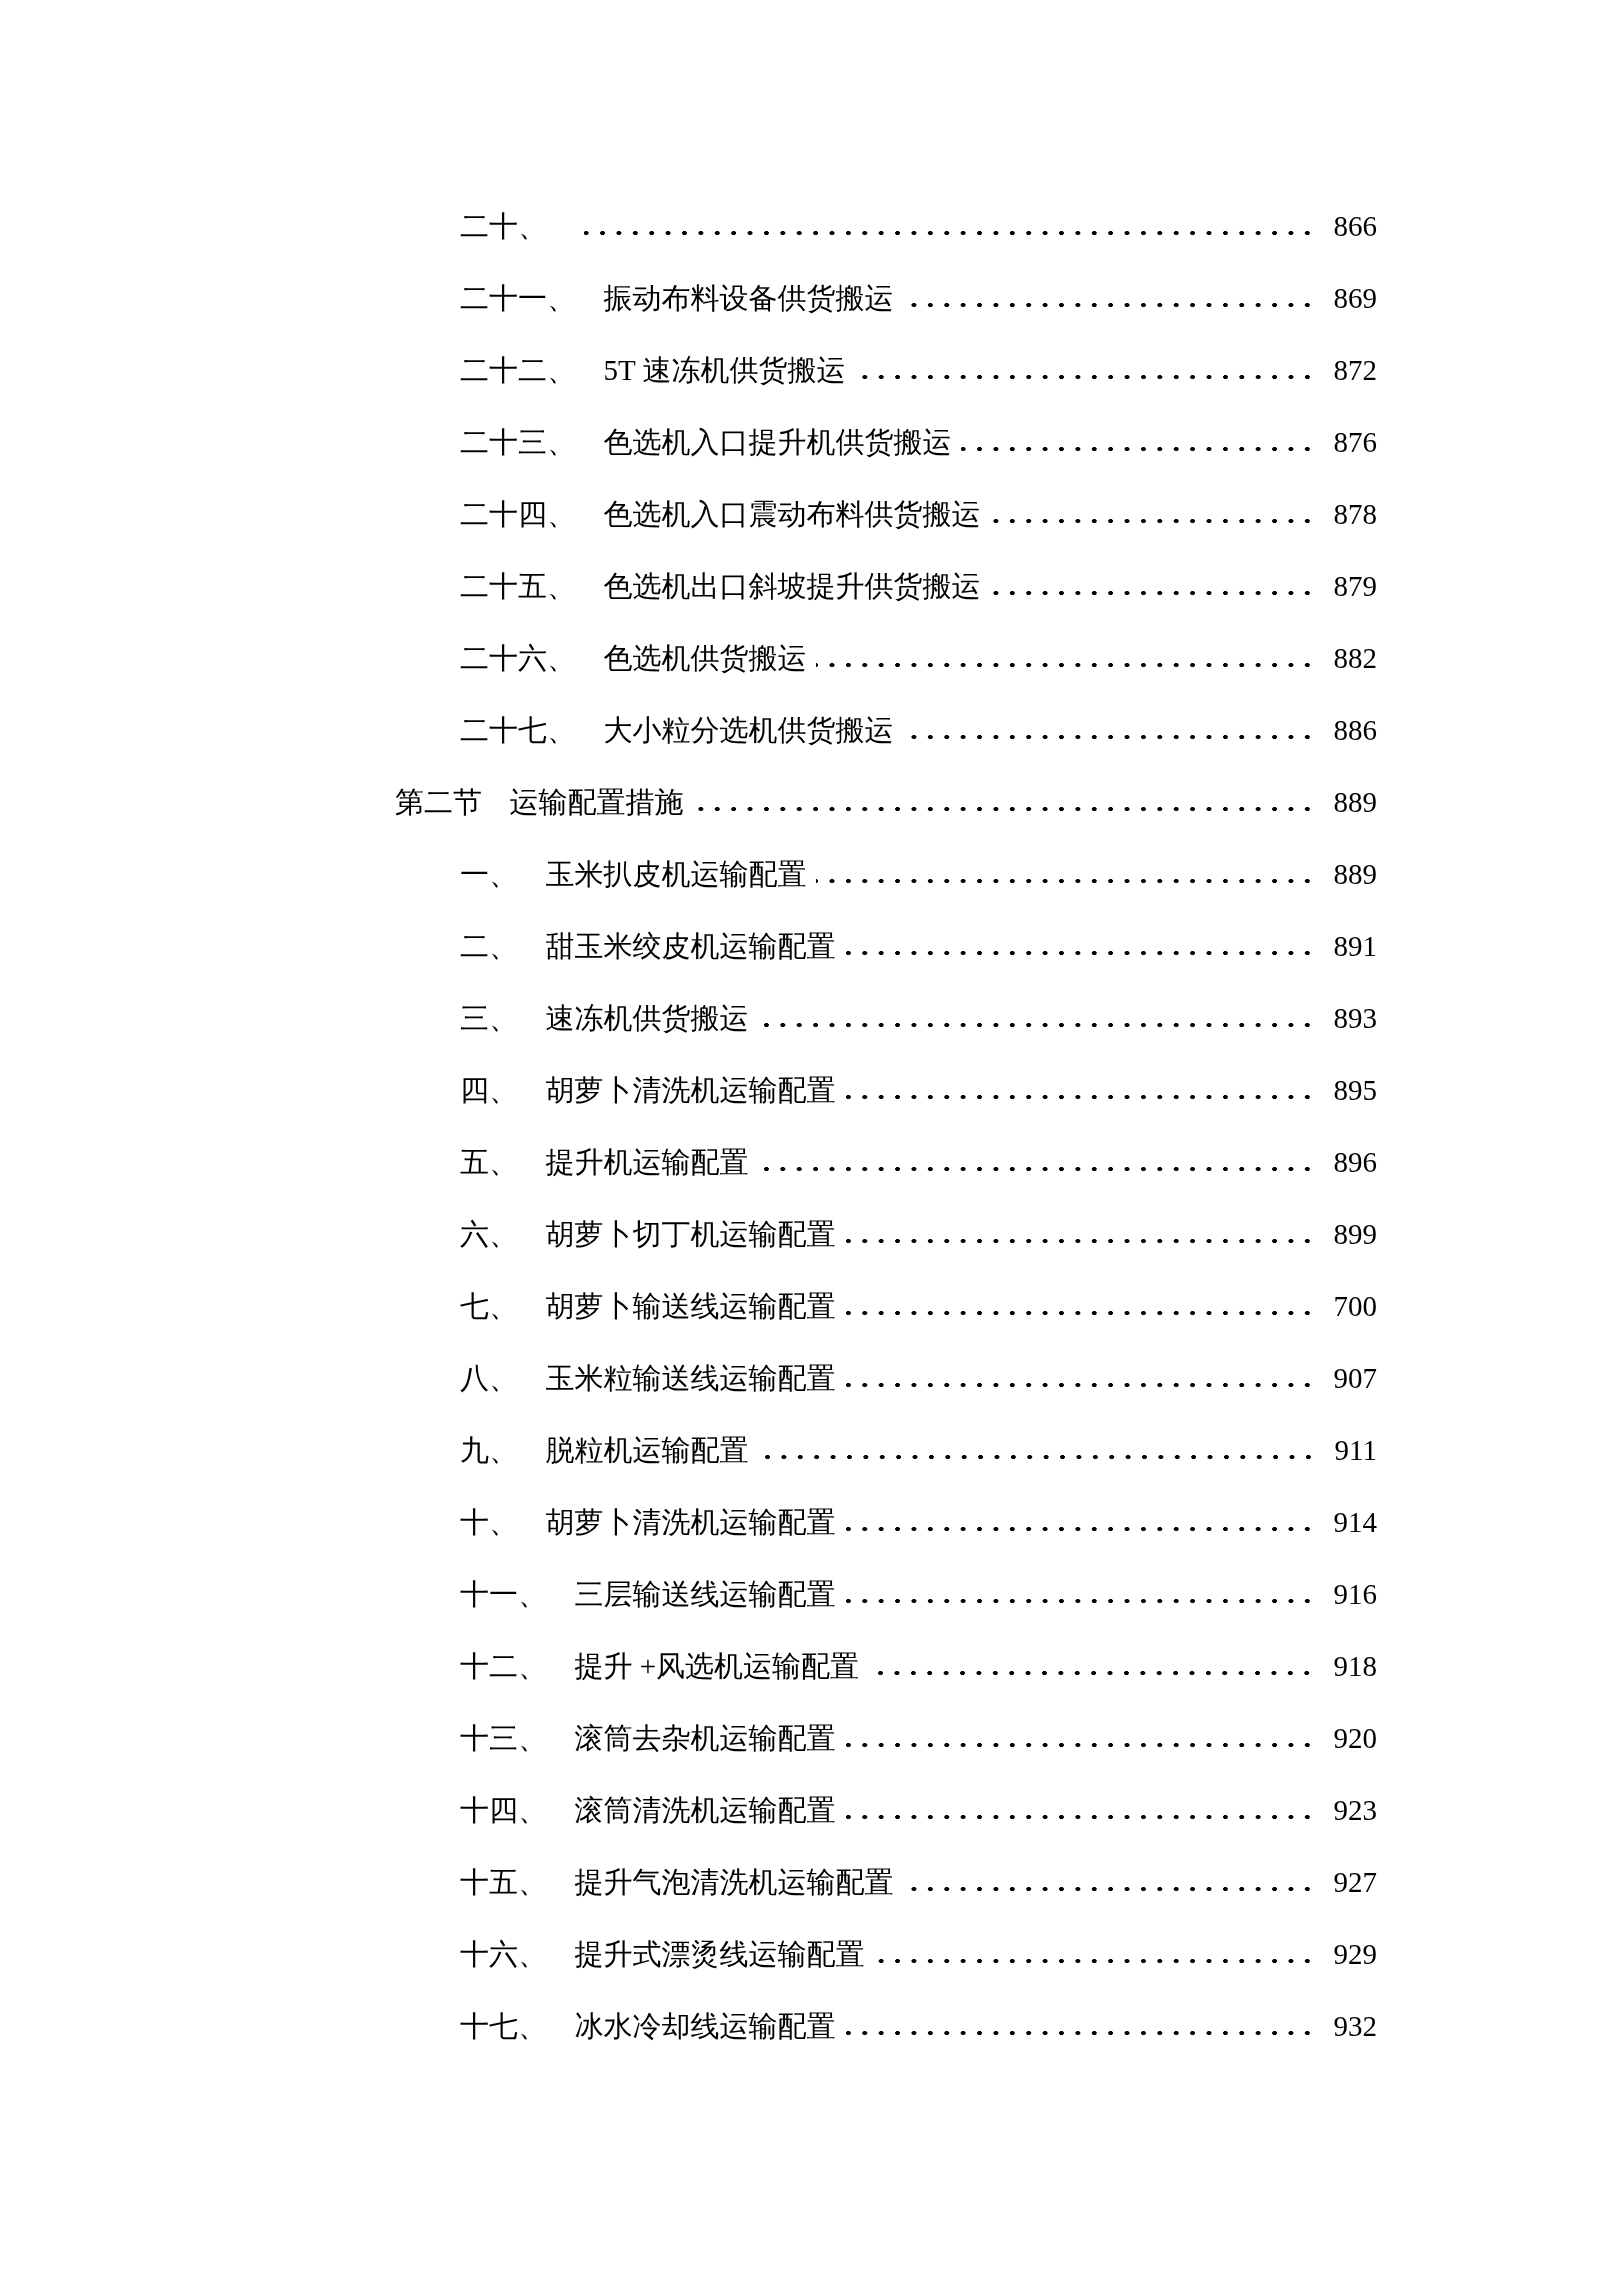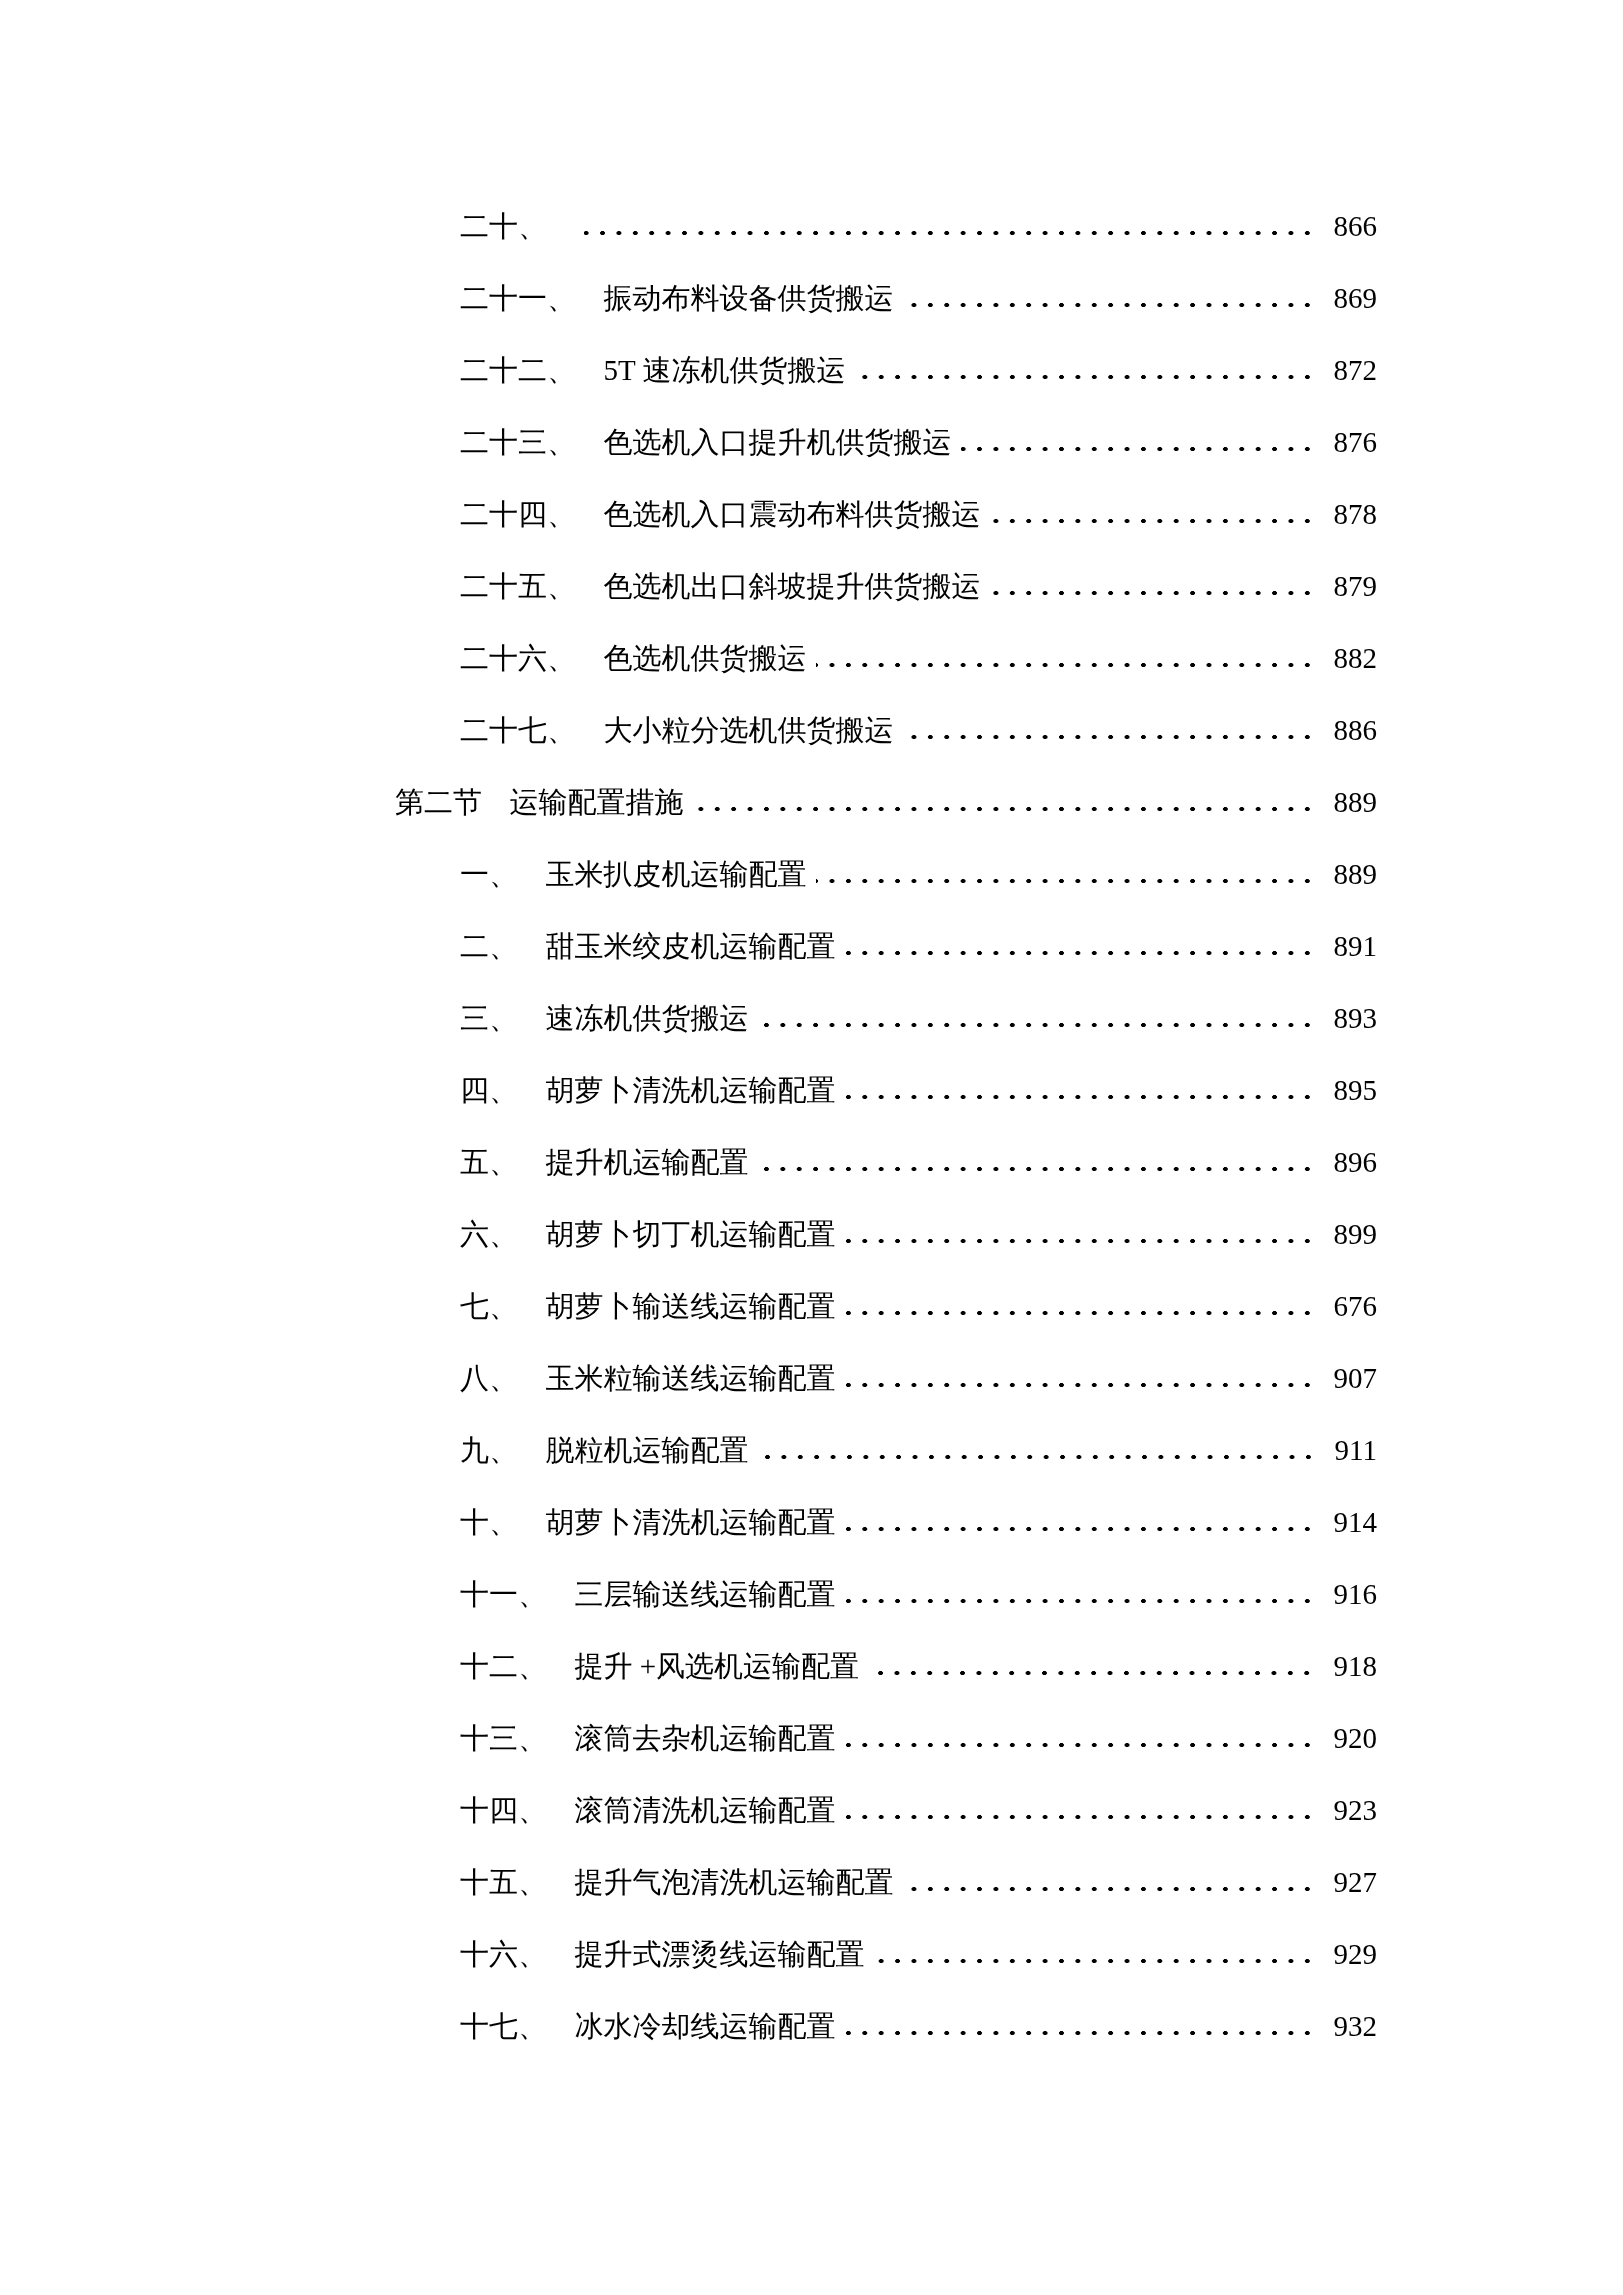--- a/index.html
+++ b/index.html
@@ -152,21 +152,21 @@
       <div class="toc-row level-item">
         <span class="toc-number">六、</span>
         <span class="toc-title">胡萝卜切丁机运输配置</span>
         <span class="dot-leader"></span>
         <span class="toc-page">899</span>
       </div>
       <div class="toc-row level-item">
         <span class="toc-number">七、</span>
         <span class="toc-title">胡萝卜输送线运输配置</span>
         <span class="dot-leader"></span>
-        <span class="toc-page">676</span>
+        <span class="toc-page">700</span>
       </div>
       <div class="toc-row level-item">
         <span class="toc-number">八、</span>
         <span class="toc-title">玉米粒输送线运输配置</span>
         <span class="dot-leader"></span>
         <span class="toc-page">907</span>
       </div>
       <div class="toc-row level-item">
         <span class="toc-number">九、</span>
         <span class="toc-title">脱粒机运输配置</span>

